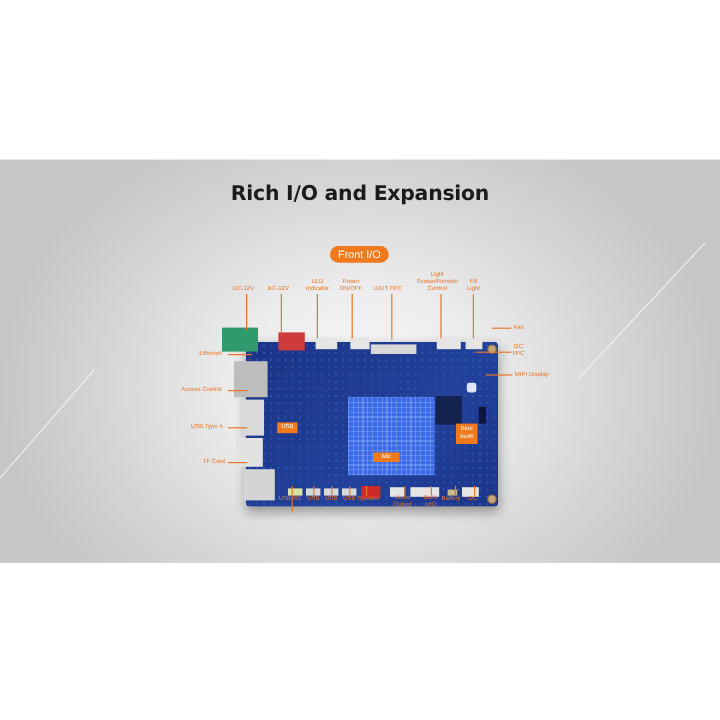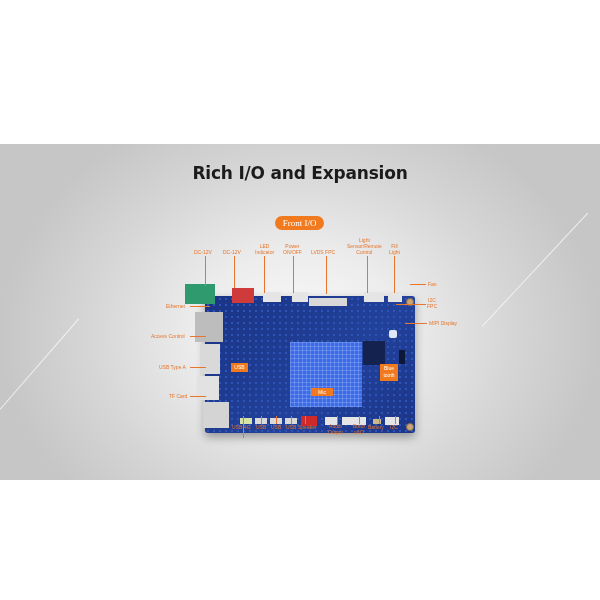--- a/index.html
+++ b/index.html
@@ -1,23 +1,23 @@
 <!DOCTYPE html>
 <html><head>
 <meta charset="utf-8">
 <style>
   html, body { margin:0; padding:0; }
   body { width:600px; height:600px; background:#ffffff; position:relative; overflow:hidden; font-family:"Liberation Sans", sans-serif; }
-  .banner { position:absolute; left:0; top:144px; width:600px; height:336px;
+  .banner { position:absolute; left:0; top:133px; width:600px; height:336px;
     background: radial-gradient(ellipse 300px 240px at 300px 190px, #fafafa 0%, #ececec 35%, #d6d6d6 70%, #c6c6c6 100%);
     overflow:hidden; }
   .diag { position:absolute; height:1px; background:rgba(255,255,255,0.7); transform-origin:left center; }
   .title { position:absolute; top:19px; left:0; width:600px; text-align:center; font-weight:bold; font-size:17px; color:#1b1b1b; font-family:"DejaVu Sans", sans-serif; letter-spacing:-0.2px; }
   .subtitle { position:absolute; top:47px; left:0; width:600px; text-align:center; font-size:10.5px; color:#222; font-family:"DejaVu Sans", sans-serif; letter-spacing:-0.3px; }
-  .pill { position:absolute; left:275px; top:72px; width:49px; height:14px; border-radius:8px; background:#f07a1d; color:#fff; font-size:9px; line-height:14px; text-align:center; font-family:Liberation Serif, serif; }
+  .pill { position:absolute; left:275px; top:72px; width:49px; height:14px; border-radius:8px; background:#f07a1d; color:#fff; font-size:9px; line-height:14px; text-align:center; font-family:Liberation Sans, sans-serif; }
   .board { position:absolute; left:205px; top:152px; width:210px; height:137px; background:#1e3a8a;
     background-image: radial-gradient(#2d55b8 1px, transparent 1px), linear-gradient(135deg,#1a3485,#22419a 60%,#1b3588);
     background-size: 6px 6px, 100% 100%;
     border-radius:3px; box-shadow: 0 4px 10px rgba(0,0,0,0.35); }
   .heatsink { position:absolute; left:85px; top:46px; width:72px; height:65px;
     background-color:#3b6be8;
     background-image: repeating-linear-gradient(90deg, rgba(255,255,255,0.18) 0 1px, transparent 1px 4px), repeating-linear-gradient(0deg, rgba(255,255,255,0.18) 0 1px, transparent 1px 4px); }
   .chip { position:absolute; left:158px; top:45px; width:22px; height:24px; background:#14224f; }
   .comp { position:absolute; }
   .lbl { position:absolute; font-size:5px; color:#e8752a; line-height:6px; text-align:center; white-space:nowrap; }

